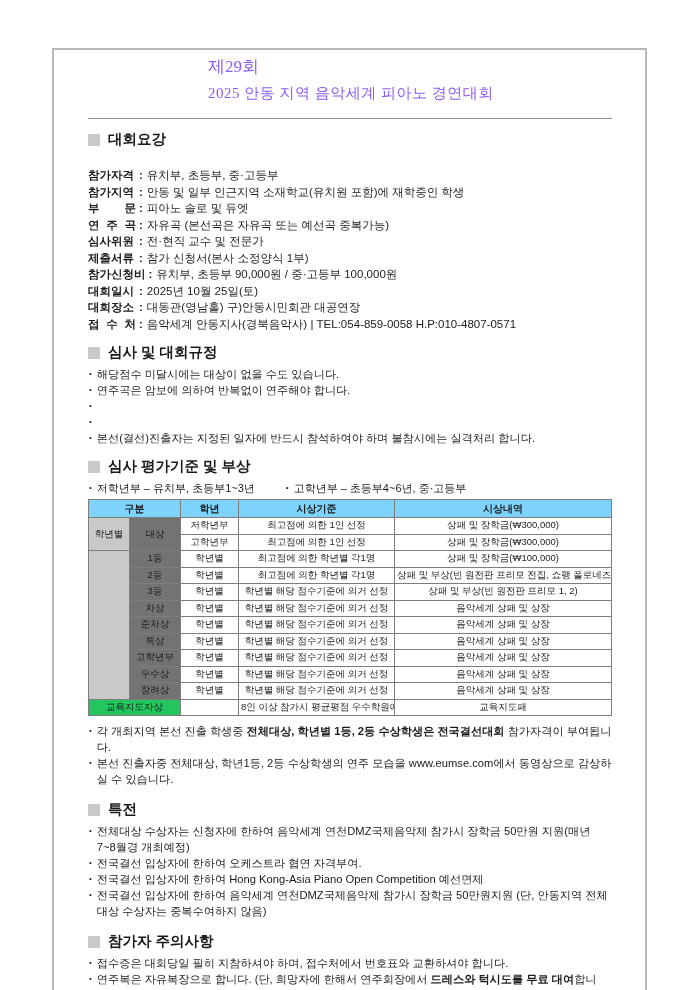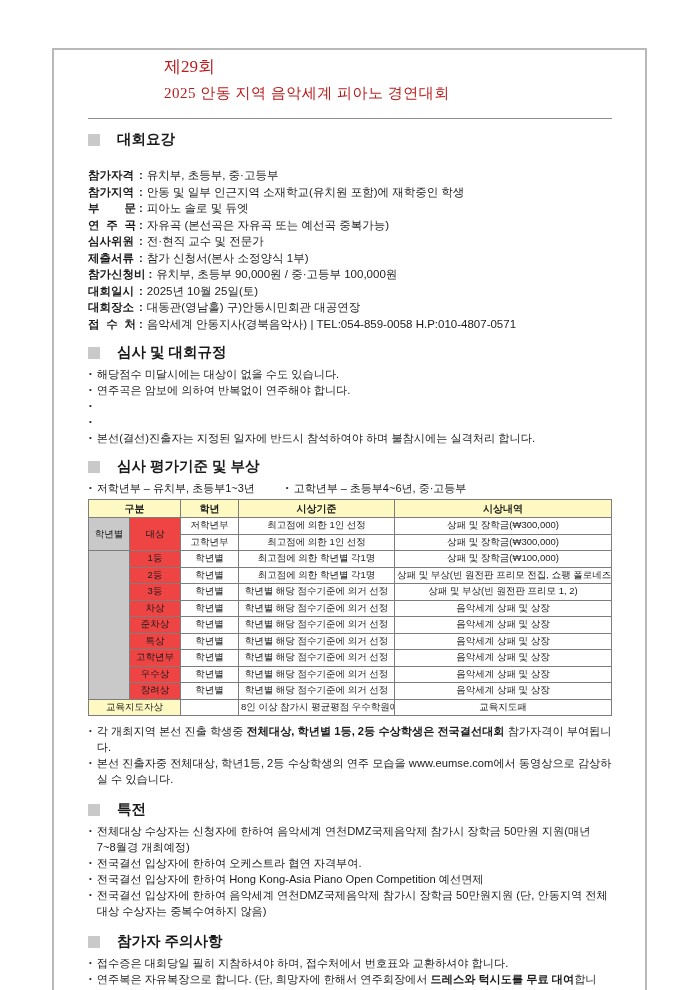--- a/index.html
+++ b/index.html
@@ -7,50 +7,50 @@
     width:700px;height:990px;background:#ffffff;position:relative;
     font-family:"Liberation Sans","DejaVu Sans",sans-serif;color:#1b1b1b;
     -webkit-font-smoothing:antialiased;
   }
   .frame{
     position:absolute;left:52px;top:48px;width:595px;min-height:888px;
     border:2px solid #b9b9b9;box-sizing:border-box;background:#fff;
     padding:6px 33px 8px 34px;
   }
   
-  .title-block{margin-left:76px;font-family:"Liberation Serif","DejaVu Serif",serif;color:#b91c1c;}
+  .title-block{margin-left:120px;font-family:"Liberation Serif","DejaVu Serif",serif;color:#8b5cf6;}
   .round{font-size:17px;line-height:22px;}
   .main-title{font-size:15px;line-height:31px;letter-spacing:0.5px;}
   .title-rule{border:none;border-top:1px solid #8d8d8d;margin:9px 0 0 0;}
   
   .section{margin-top:12px;}
-  .section-heading{display:flex;align-items:center;gap:17px;font-size:14.5px;font-weight:bold;color:#1a1a1a;line-height:17px;}
+  .section-heading{display:flex;align-items:center;gap:8px;font-size:14.5px;font-weight:bold;color:#1a1a1a;line-height:17px;}
   .sq{width:12px;height:12px;background:#c9c9c9;flex:0 0 auto;}
   
   .kv-list{margin-top:19px;font-size:11.5px;line-height:16.5px;}
   .kv-label{font-weight:bold;display:inline-block;min-width:48px;text-align-last:justify;}
   .kv-colon{padding:0 4px 0 3px;font-weight:bold;}
   
   .bullets{margin-top:5px;font-size:11.2px;line-height:16px;}
   .bullet-line{display:flex;}
   .dot{flex:0 0 auto;font-size:8px;line-height:16px;margin:0 5px 0 1px;color:#2a2a2a;}
   .bold{font-weight:bold;}
   
   .legend{margin-top:6px;font-size:11px;line-height:14px;display:flex;gap:30px;}
   .legend .dot{line-height:14px;}
   table.awards{width:100%;border-collapse:collapse;margin-top:4px;table-layout:fixed;
     font-size:9.5px;color:#1b1b1b;}
   table.awards th,table.awards td{
     border:1px solid #7d7d7d;text-align:center;vertical-align:middle;
     padding:0 2px;height:15.5px;white-space:nowrap;overflow:hidden;
   }
-  table.awards th{background:#fef9c3;font-weight:bold;height:17px;font-size:10px;}
+  table.awards th{background:#7dd3fc;font-weight:bold;height:17px;font-size:10px;}
   td.g1{background:#c9c9c9;}
-  td.g2{background:#ef4444;}
-  td.ftr{background:#fef9c3;}
+  td.g2{background:#737373;}
+  td.ftr{background:#22c55e;}
   .notes{margin-top:7px;font-size:11.2px;line-height:16px;}
   .section-benefits{margin-top:14px;}
   .section-cautions{margin-top:14px;}
 </style>
 </head>
 <body>
 
 <div class="frame">
 
   <div class="title-block">

